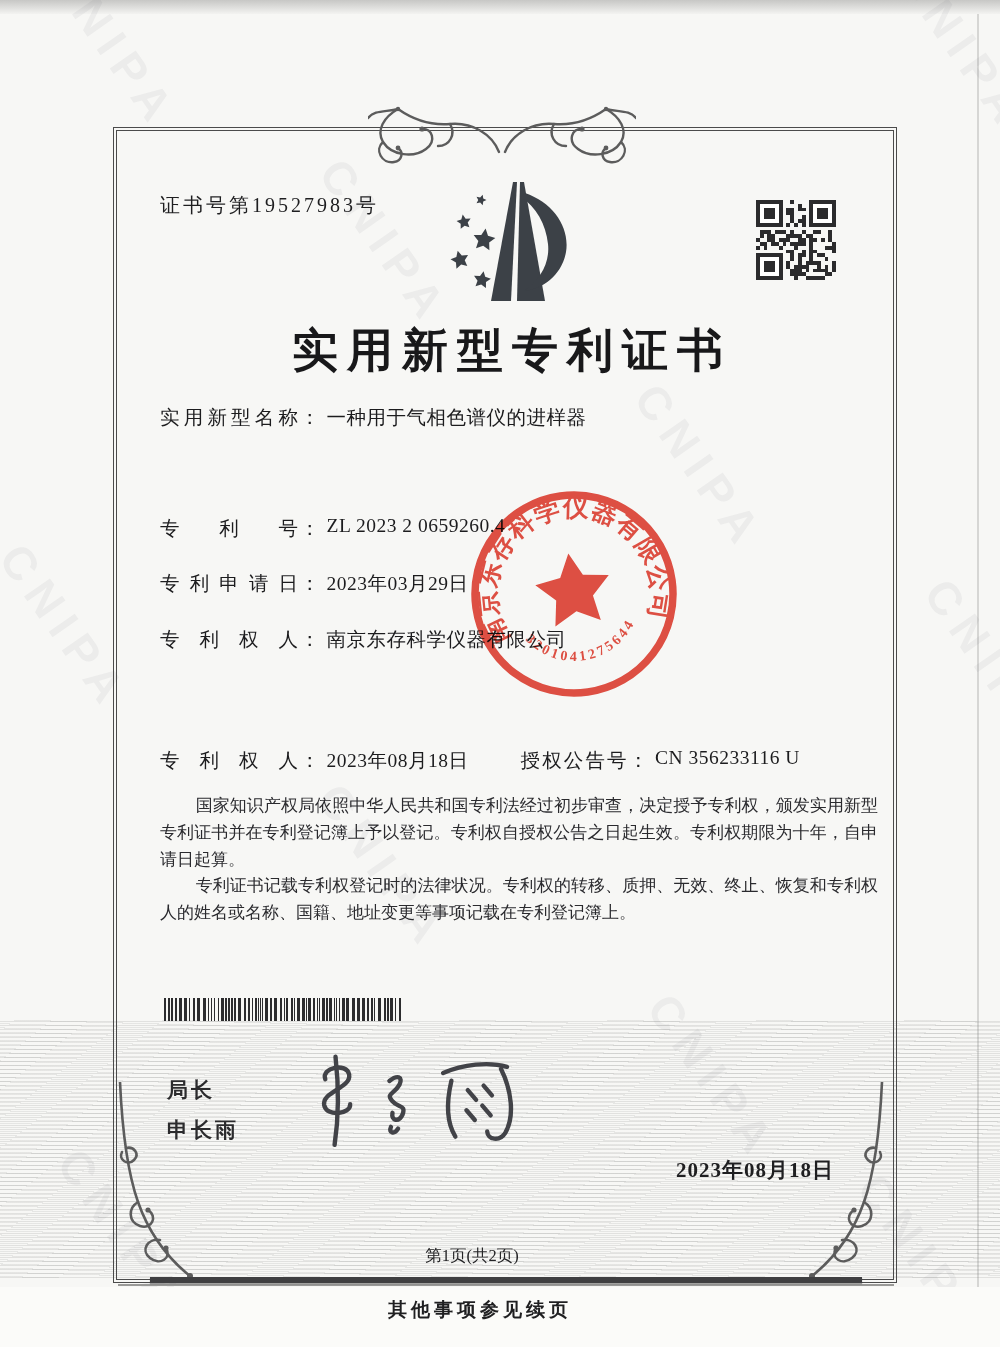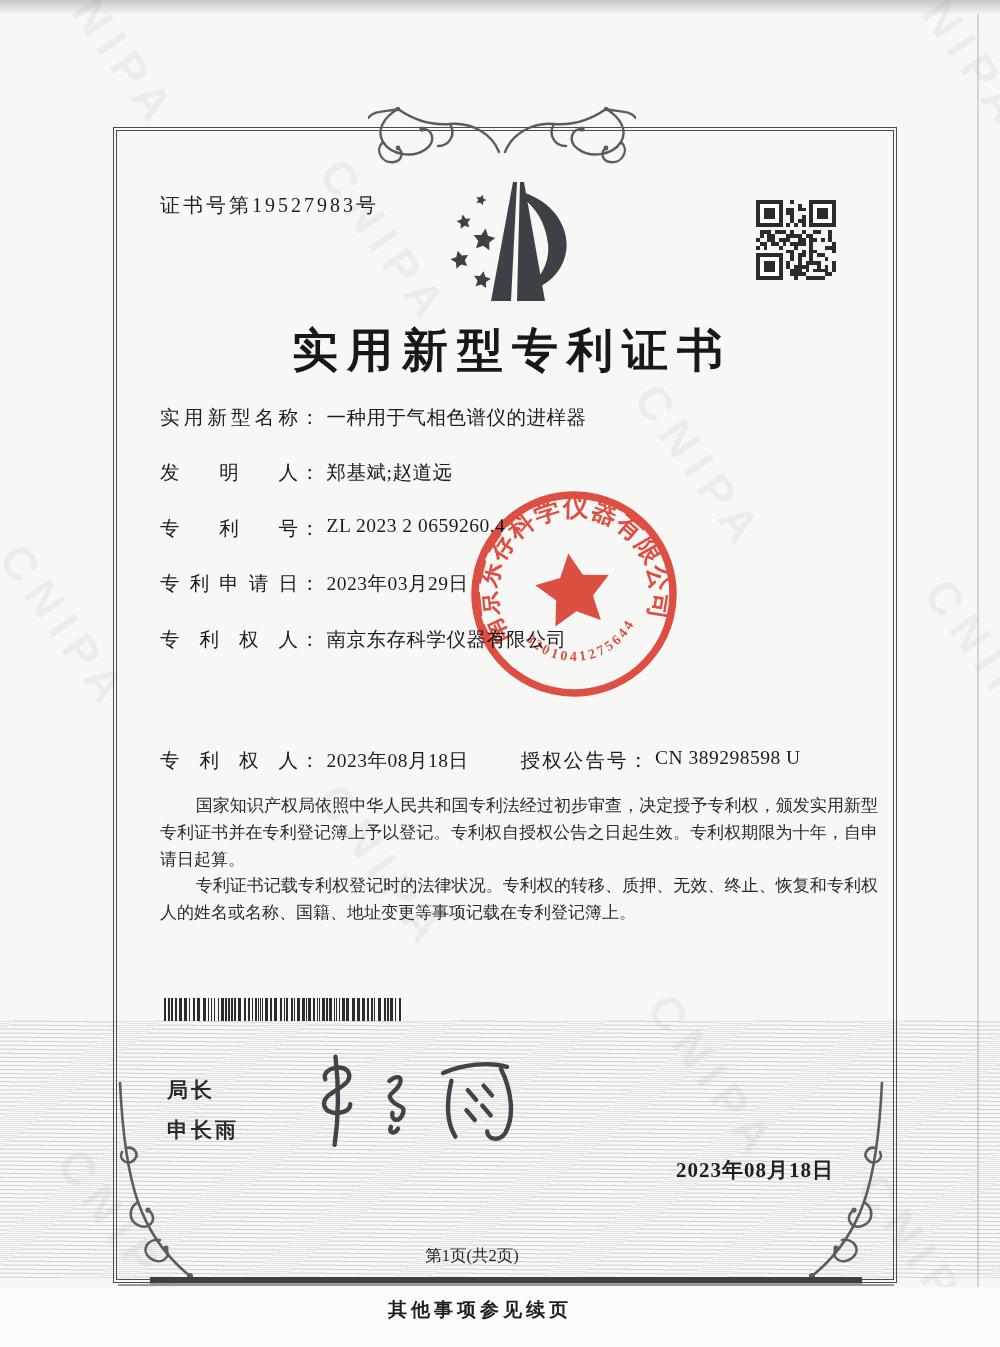--- a/index.html
+++ b/index.html
@@ -273,34 +273,31 @@
       <rect x="0" y="14" width="7" height="7" fill="#2b2b2d"></rect>
       <rect x="1" y="15" width="5" height="5" fill="#ffffff"></rect>
       <rect x="2" y="16" width="3" height="3" fill="#2b2b2d"></rect>
     </svg>
 
   <div class="title">实用新型专利证书</div>
 
   <div class="frow" style="top:404px">
     <span class="flabel">实用新型名称</span><span class="fcolon">：</span><span class="fvalue">一种用于气相色谱仪的进样器</span>
   </div>
-  <div class="frow" style="top:459px">
-    <span class="flabel">发明人</span><span class="fcolon">：</span><span class="fvalue">郑基斌;赵道远</span>
-  </div>
   <div class="frow" style="top:515px">
     <span class="flabel">专利号</span><span class="fcolon">：</span><span class="fvalue">ZL 2023 2 0659260.4</span>
   </div>
   <div class="frow" style="top:570px">
     <span class="flabel">专利申请日</span><span class="fcolon">：</span><span class="fvalue">2023年03月29日</span>
   </div>
   <div class="frow" style="top:626px">
     <span class="flabel">专利权人</span><span class="fcolon">：</span><span class="fvalue">南京东存科学仪器有限公司</span>
   </div>
   <div class="frow" style="top:747px">
-    <span class="flabel">专利权人</span><span class="fcolon">：</span><span class="fvalue">2023年08月18日</span><span class="flabel2">授权公告号</span><span class="fcolon">：</span><span class="fvalue">CN 389298598 U</span>
+    <span class="flabel">专利权人</span><span class="fcolon">：</span><span class="fvalue">2023年08月18日</span><span class="flabel2">授权公告号</span><span class="fcolon">：</span><span class="fvalue">CN 356233116 U</span>
   </div>
 
   <svg class="seal" viewBox="0 0 212 212">
     <g fill="none" stroke="#e23e30">
       <circle cx="106" cy="106" r="99" stroke-width="7.5"></circle>
     </g>
     <defs>
       <path id="sealTopArc" d="M 38.5,145 A 78,78 0 1 1 173.5,145" fill="none"></path>
       <path id="sealBotArc" d="M 48,139.5 A 67,67 0 0 0 164,139.5" fill="none"></path>
     </defs>

